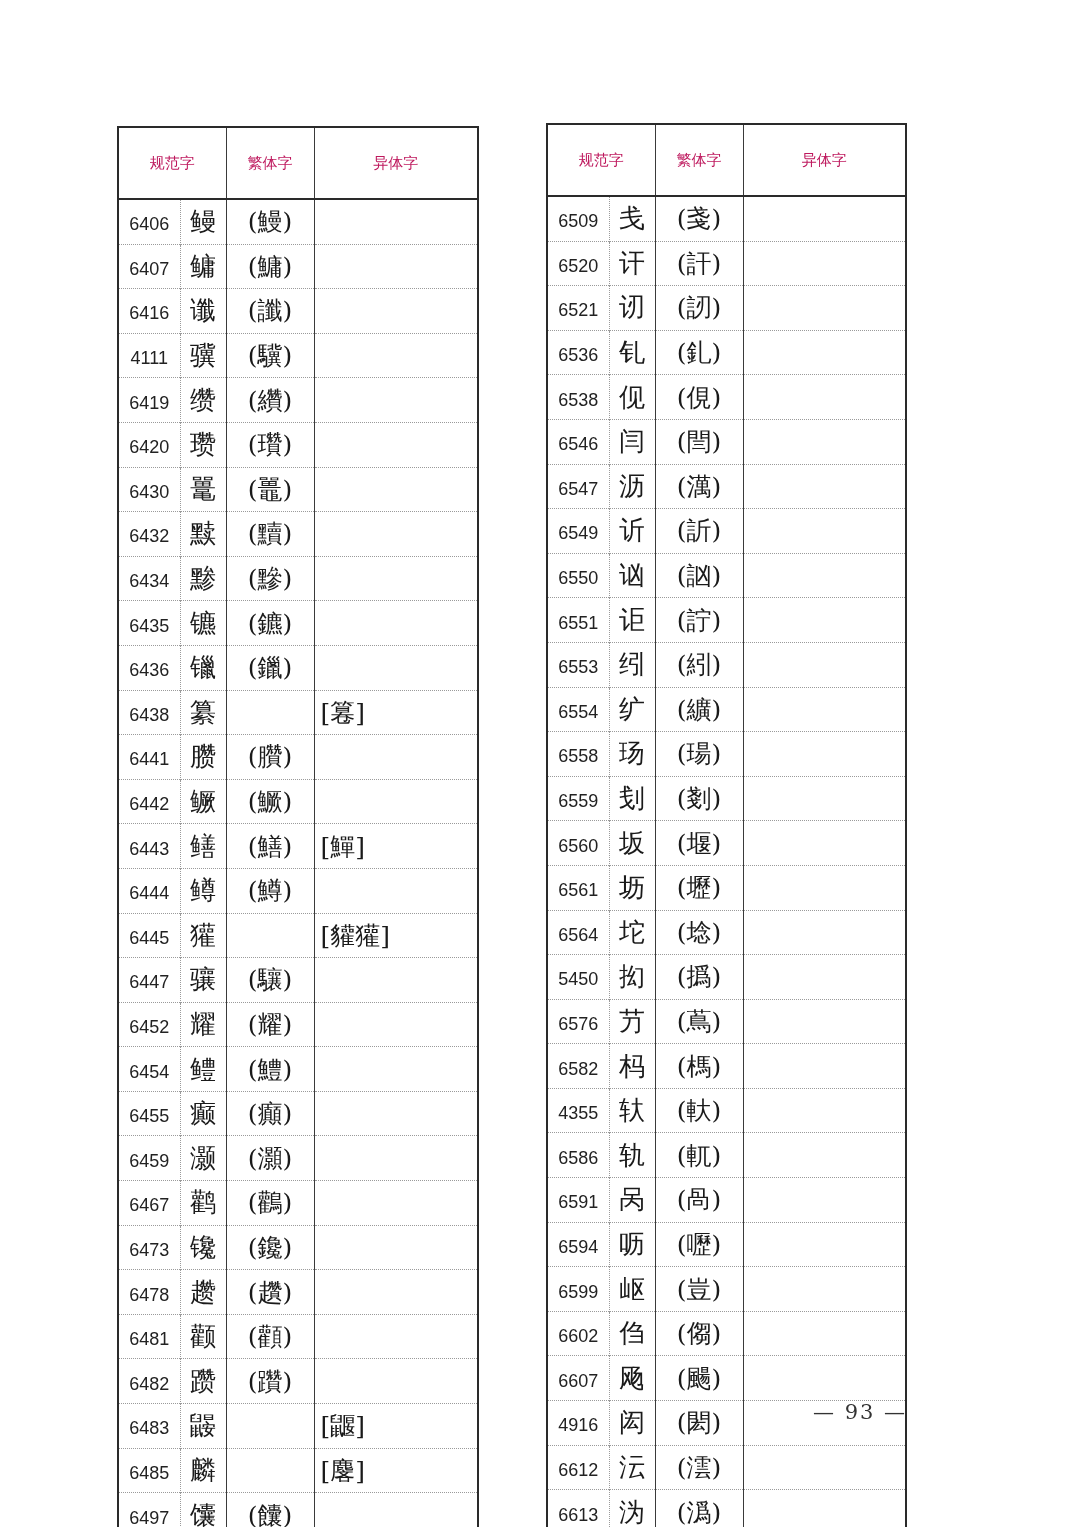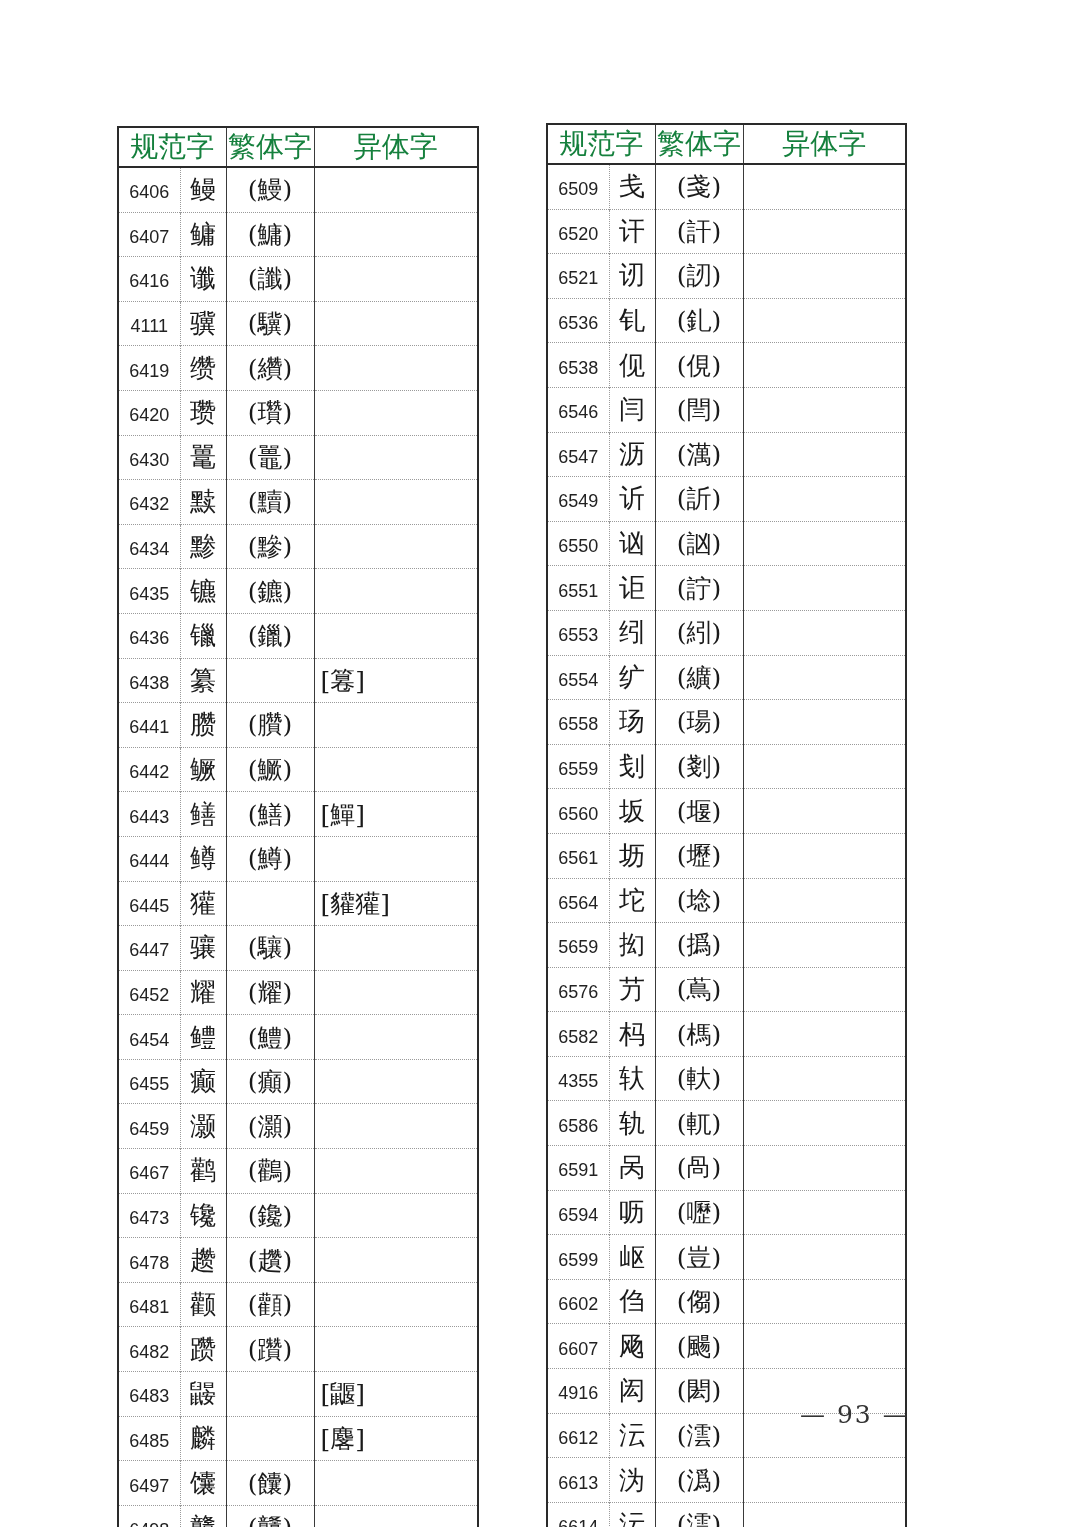--- a/index.html
+++ b/index.html
@@ -17,27 +17,27 @@
     }
     .char-table {
       position: absolute;
       border-collapse: collapse;
       border: 2px solid #2a2a2a;
       table-layout: fixed;
     }
     .char-table th {
       font-family: "DejaVu Sans", sans-serif;
       font-weight: normal;
-      font-size: 28px;
+      font-size: 15px;
       height: 38px;
       border-bottom: 2px solid #2a2a2a;
       border-left: 1.5px solid #3a3a3a;
       text-align: center;
-      padding: 0;
-      color: #15803d;
+      padding: 16px;
+      color: #be185d;
     }
     .char-table th:first-child { border-left: none; }
     .char-table td {
       height: 37.6px;
       padding: 0;
       border-top: 1px dotted #9a9a9a;
       text-align: center;
       vertical-align: middle;
     }
     .char-table tr:first-child td { border-top: none; }
@@ -72,23 +72,23 @@
     #left-table col.c4 { width: auto; }
     #right-table col.c1 { width: 62px; }
     #right-table col.c2 { width: 46px; }
     #right-table col.c3 { width: 88px; }
     #right-table col.c4 { width: auto; }
     .page-number {
       position: absolute;
       left: 800px;
       top: 1400px;
       width: 120px;
-      text-align: left;
+      text-align: center;
       font-family: "DejaVu Serif", serif;
-      font-size: 25px;
+      font-size: 21px;
       color: #333;
       letter-spacing: 2px;
     }
   </style>
 </head>
 <body>
 
 <table class="char-table" id="left-table">
   <colgroup>
       <col class="c1">
@@ -404,21 +404,21 @@
         <td class="trad">(壢)</td>
         <td class="var"></td>
       </tr>
       <tr>
         <td class="num">6564</td>
         <td class="std">坨</td>
         <td class="trad">(埝)</td>
         <td class="var"></td>
       </tr>
       <tr>
-        <td class="num">5659</td>
+        <td class="num">5450</td>
         <td class="std">抝</td>
         <td class="trad">(撝)</td>
         <td class="var"></td>
       </tr>
       <tr>
         <td class="num">6576</td>
         <td class="std">芀</td>
         <td class="trad">(蔦)</td>
         <td class="var"></td>
       </tr>

